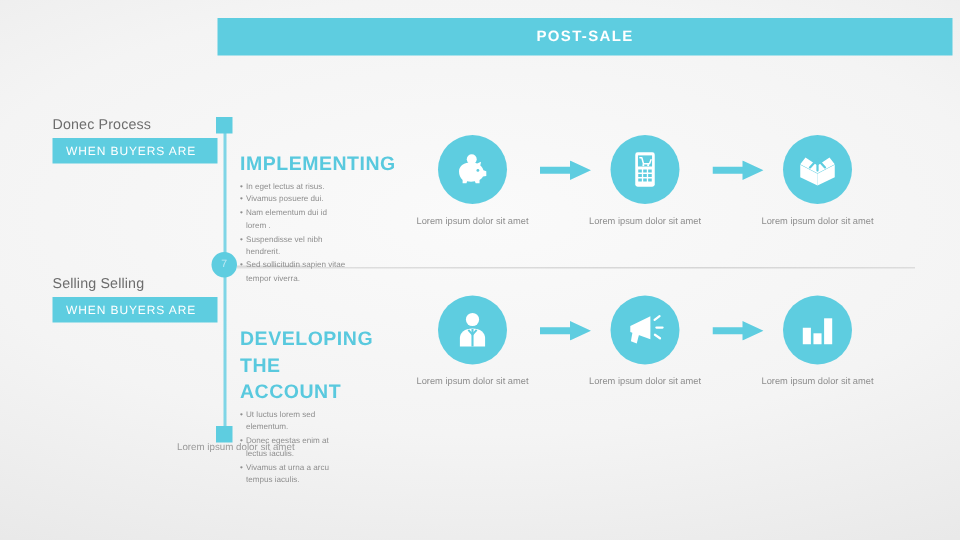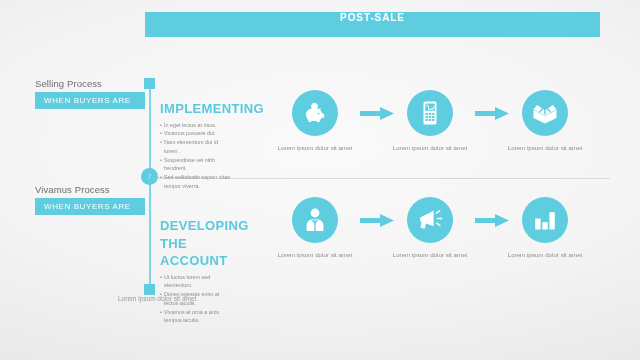--- a/index.html
+++ b/index.html
@@ -9,23 +9,23 @@
     background:#f2f2f2;
     position:relative;
   }
   .slide{
     position:absolute;left:0;top:0;width:640px;height:360px;
     background:
       radial-gradient(ellipse 120% 90% at 50% 40%, #fafafa 0%, #f4f4f4 45%, #e9e9e9 78%, #dedede 100%);
   }
   
   .banner{
-    position:absolute;left:145px;top:12px;width:455px;height:25px;
+    position:absolute;left:145px;top:12px;width:490px;height:25px;
     background:#5ecde0;
-    display:flex;justify-content:center;
+    display:flex;align-items:center;justify-content:center;
   }
   .banner-title{
     color:#ffffff;font-size:10px;font-weight:bold;letter-spacing:.9px;
   }
   
   .side-label{position:absolute;left:35px;width:110px;}
   .side-label .title{
     font-size:9.5px;color:#6d6d6d;letter-spacing:.1px;margin-bottom:3px;
   }
   .side-label .badge{
@@ -105,26 +105,26 @@
 </head>
 <body>
 
 <div class="slide">
 
   <div class="banner">
     <span class="banner-title">POST-SALE</span>
   </div>
 
   <div class="side-label" id="sl-buy">
-    <div class="title">Selling Process</div>
+    <div class="title">Donec Process</div>
     <span class="badge">WHEN BUYERS ARE</span>
   </div>
 
   <div class="side-label" id="sl-sell">
-    <div class="title">Vivamus Process</div>
+    <div class="title">Selling Selling</div>
     <span class="badge">WHEN BUYERS ARE</span>
   </div>
 
   <div class="tl-line"></div>
   <div class="tl-cap" id="tl-cap-top"></div>
   <div class="tl-cap" id="tl-cap-bottom"></div>
   <div class="tl-node">
     <span>7</span>
   </div>
   <div class="tl-caption">Lorem ipsum dolor sit amet</div>

